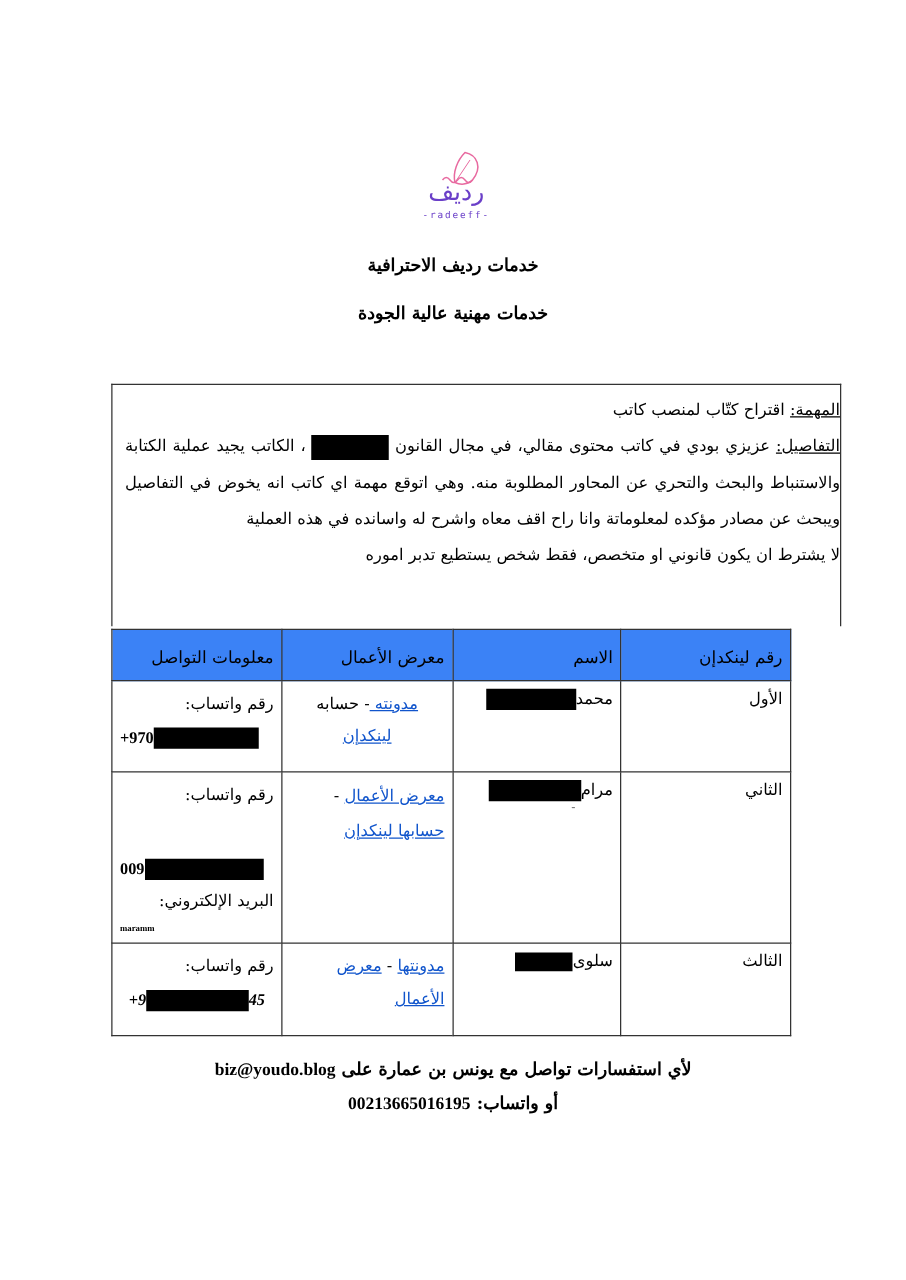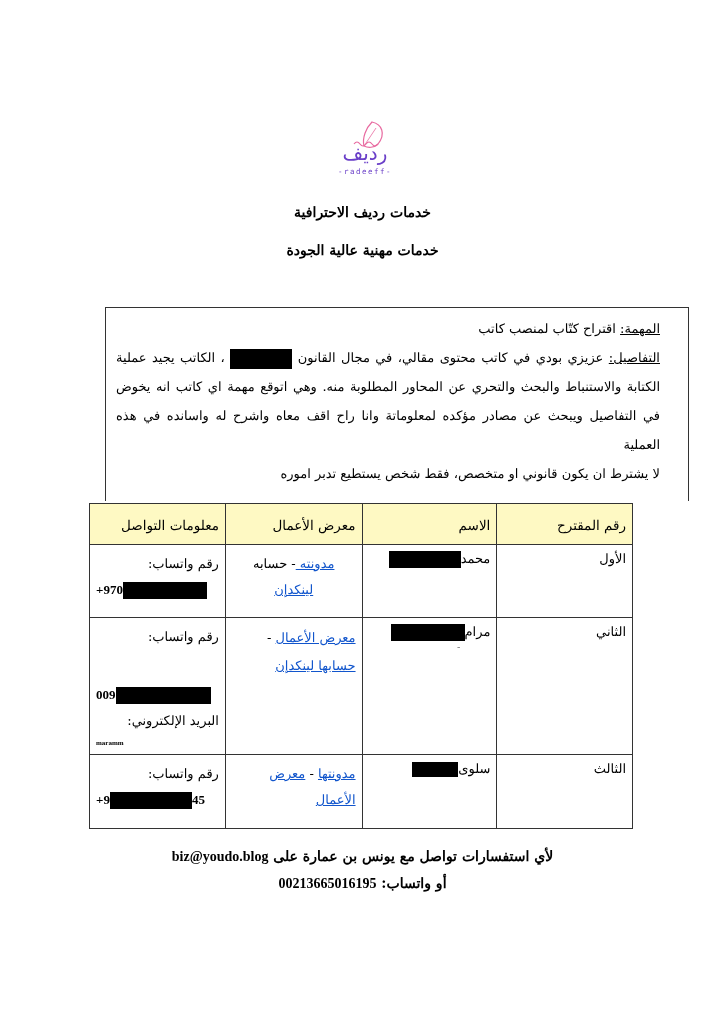--- a/index.html
+++ b/index.html
@@ -2,26 +2,26 @@
 <html><head>
 <meta charset="utf-8">
 <style>
   html, body { margin:0; padding:0; }
   body { width:725px; height:1024px; background:#ffffff; position:relative; overflow:hidden;
          font-family:"DejaVu Serif", "Liberation Serif", serif; color:#000; }
   .abs { position:absolute; }
   .logo { left:320px; top:118px; width:90px; height:58px; }
   .heading { left:0; width:725px; text-align:center; direction:rtl; font-size:14px; font-weight:bold; }
   .box { left:89px; top:307px; width:584px; height:194px; border:1.5px solid #333; border-bottom:none; direction:rtl;
-         box-sizing:border-box; padding:6px 28px 0 10px; font-size:13px; line-height:29px; text-align:justify;margin-left:16px; }
+         box-sizing:border-box; padding:6px 0 0 10px; font-size:13px; line-height:29px; text-align:justify; }
   .box .lbl { text-decoration:underline; }
   .redact { display:inline-block; background:#000; vertical-align:middle; }
   table.grid { position:absolute; left:89px; top:503px; width:544px; border-collapse:collapse; direction:rtl; font-size:13px; }
   table.grid td, table.grid th { border:1.5px solid #333; vertical-align:top; text-align:right; padding:6px 6px 4px 6px; font-weight:normal; }
-  table.grid th { background:#fef9c3; height:30px; vertical-align:middle; font-size:13.5px; }
+  table.grid th { background:#3b82f6; height:30px; vertical-align:middle; font-size:13.5px; }
   .link { color:#1155cc; text-decoration:underline; cursor:pointer; }
   .ltr { direction:ltr; unicode-bidi:embed; font-family:"Liberation Serif", serif; font-weight:bold; }
   .footer { left:0; width:725px; text-align:center; direction:rtl; font-size:14px; font-weight:bold; line-height:26px; }
   .tiny { font-size:7px; font-family:"Liberation Serif", serif; font-weight:bold;margin-top:10px; }
 </style>
 </head>
 <body>
 
 <div class="abs logo">
   <svg width="90" height="58" viewBox="0 0 90 58">
@@ -48,21 +48,21 @@
 
 <table class="grid">
   <colgroup>
       <col style="width:136px">
       <col style="width:135px">
       <col style="width:137px">
       <col style="width:136px">
     </colgroup>
   <tbody>
       <tr>
-    <th>رقم المقترح</th>
+    <th>رقم لينكدإن</th>
     <th>الاسم</th>
     <th>معرض الأعمال</th>
     <th>معلومات التواصل</th>
   </tr>
   <tr style="height:73px;">
     <td>الأول</td>
     <td><span>محمد</span><span class="redact" style="width:72px;height:17px;"></span></td>
     <td style="line-height:26px;text-align:center;"><span class="link">مدونته </span><span> - حسابه </span><span class="link">لينكدإن</span></td>
     <td style="line-height:26px;">
       <div>رقم واتساب:</div>
@@ -79,21 +79,21 @@
       <div>البريد الإلكتروني:</div>
       <div style="direction:ltr;text-align:left;line-height:14px;"><span class="tiny">maramm</span></div>
     </td>
   </tr>
   <tr style="height:74px;">
     <td>الثالث</td>
     <td><span>سلوى</span><span class="redact" style="width:46px;height:15px;"></span></td>
     <td style="line-height:26px;"><span class="link">مدونتها</span><span> - </span><span class="link">معرض الأعمال</span></td>
     <td style="line-height:26px;">
       <div>رقم واتساب:</div>
-      <div style="direction:ltr;text-align:left;"><span class="ltr">+9</span><span class="redact" style="width:82px;height:17px;"></span><span class="ltr">45</span></div>
+      <div style="direction:ltr;text-align:center;font-style:italic;"><span class="ltr">+9</span><span class="redact" style="width:82px;height:17px;"></span><span class="ltr">45</span></div>
     </td>
   </tr>
 </tbody>
   </table>
 
 <div class="abs footer" style="top:843px;">
   <div><span>لأي استفسارات تواصل مع يونس بن عمارة على </span><span class="ltr">biz@youdo.blog</span></div>
   <div><span>أو واتساب: </span><span class="ltr">00213665016195</span></div>
 </div>
 

